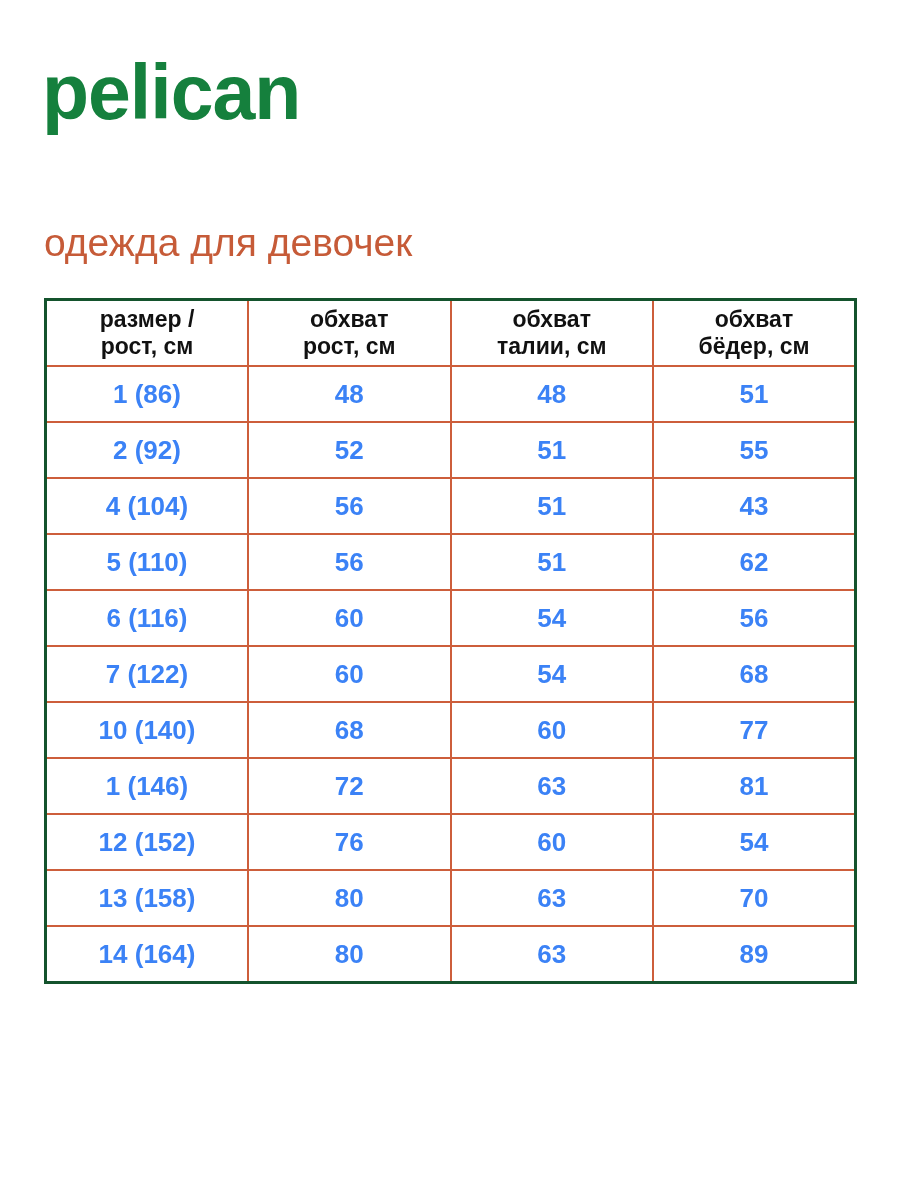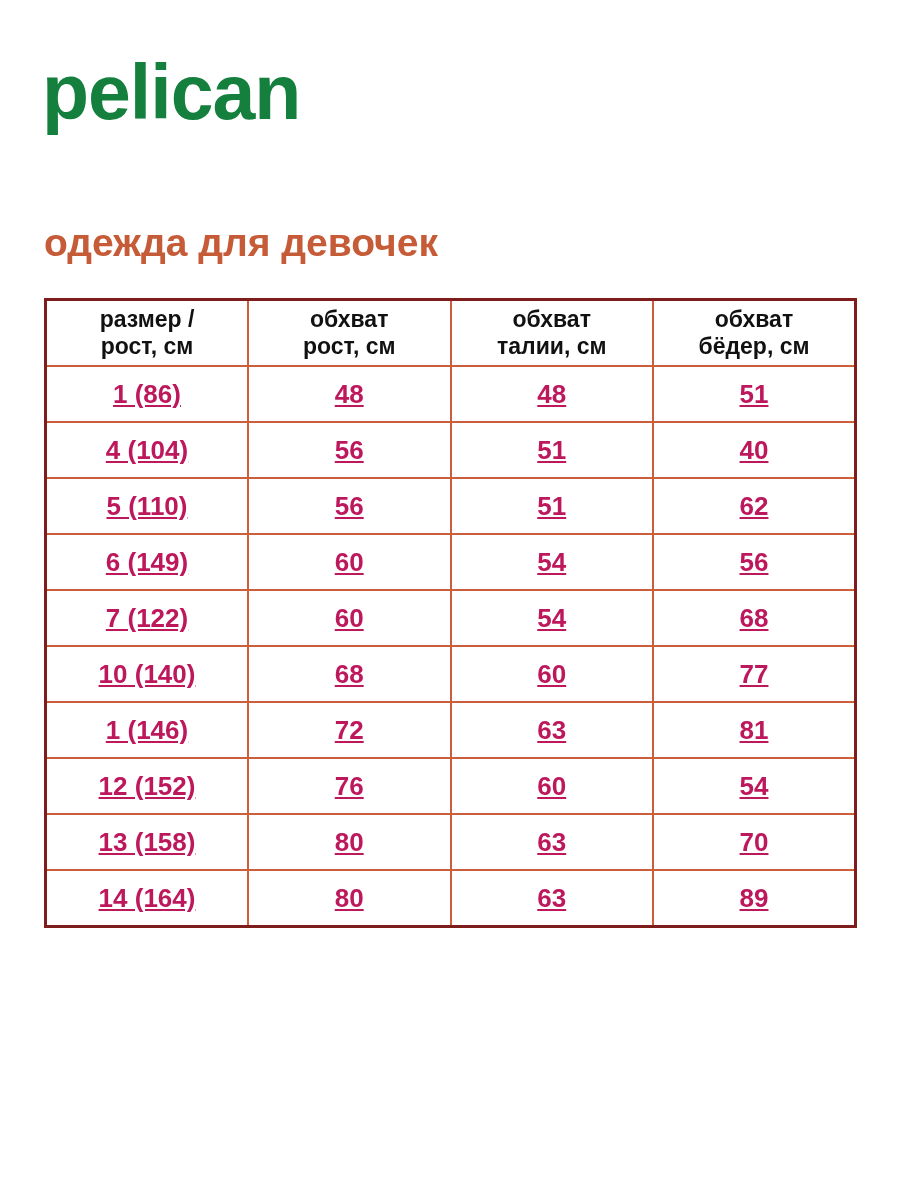--- a/index.html
+++ b/index.html
@@ -25,54 +25,53 @@
     color: #15803d;
     line-height: 1.2;
     user-select: none;
     margin-top: 24px;
   }
   .page-title {
     position: absolute;
     left: 44px;
     top: 221px;
     font-size: 39px;
-    font-weight: 700;
+    font-weight: 400;
     color: #c65b38;
     line-height: 1.15;
     letter-spacing: 0px;
   }
   .size-table {
     position: absolute;
     left: 44px;
     top: 298px;
     width: 813px;
     border-collapse: collapse;
     table-layout: fixed;
-    border: 3px solid #7f1d1d;
+    border: 3px solid #14532d;
   }
   .size-table th,
   .size-table td {
     border: 2px solid #cd5e3b;
     text-align: center;
     vertical-align: middle;
     padding: 0;
   }
   .size-table th {
     height: 64px;
     font-size: 23px;
     font-weight: 700;
     line-height: 1.17;
     color: #111111;
   }
   .size-table td {
     height: 54px;
     font-size: 26px;
     font-weight: 700;
-    color: #be185d;
-    text-decoration: underline;
+    color: #3b82f6;
   }
   .hdr-line {
     display: block;
   }
 </style>
 </head>
 <body>
 
 <div class="logo">pelican</div>
 
@@ -100,33 +99,39 @@
     </tr>
   </thead>
   <tbody id="size-table-body">
       <tr>
         <td>1 (86)</td>
         <td>48</td>
         <td>48</td>
         <td>51</td>
       </tr>
       <tr>
+        <td>2 (92)</td>
+        <td>52</td>
+        <td>51</td>
+        <td>55</td>
+      </tr>
+      <tr>
         <td>4 (104)</td>
         <td>56</td>
         <td>51</td>
-        <td>40</td>
+        <td>43</td>
       </tr>
       <tr>
         <td>5 (110)</td>
         <td>56</td>
         <td>51</td>
         <td>62</td>
       </tr>
       <tr>
-        <td>6 (149)</td>
+        <td>6 (116)</td>
         <td>60</td>
         <td>54</td>
         <td>56</td>
       </tr>
       <tr>
         <td>7 (122)</td>
         <td>60</td>
         <td>54</td>
         <td>68</td>
       </tr>

